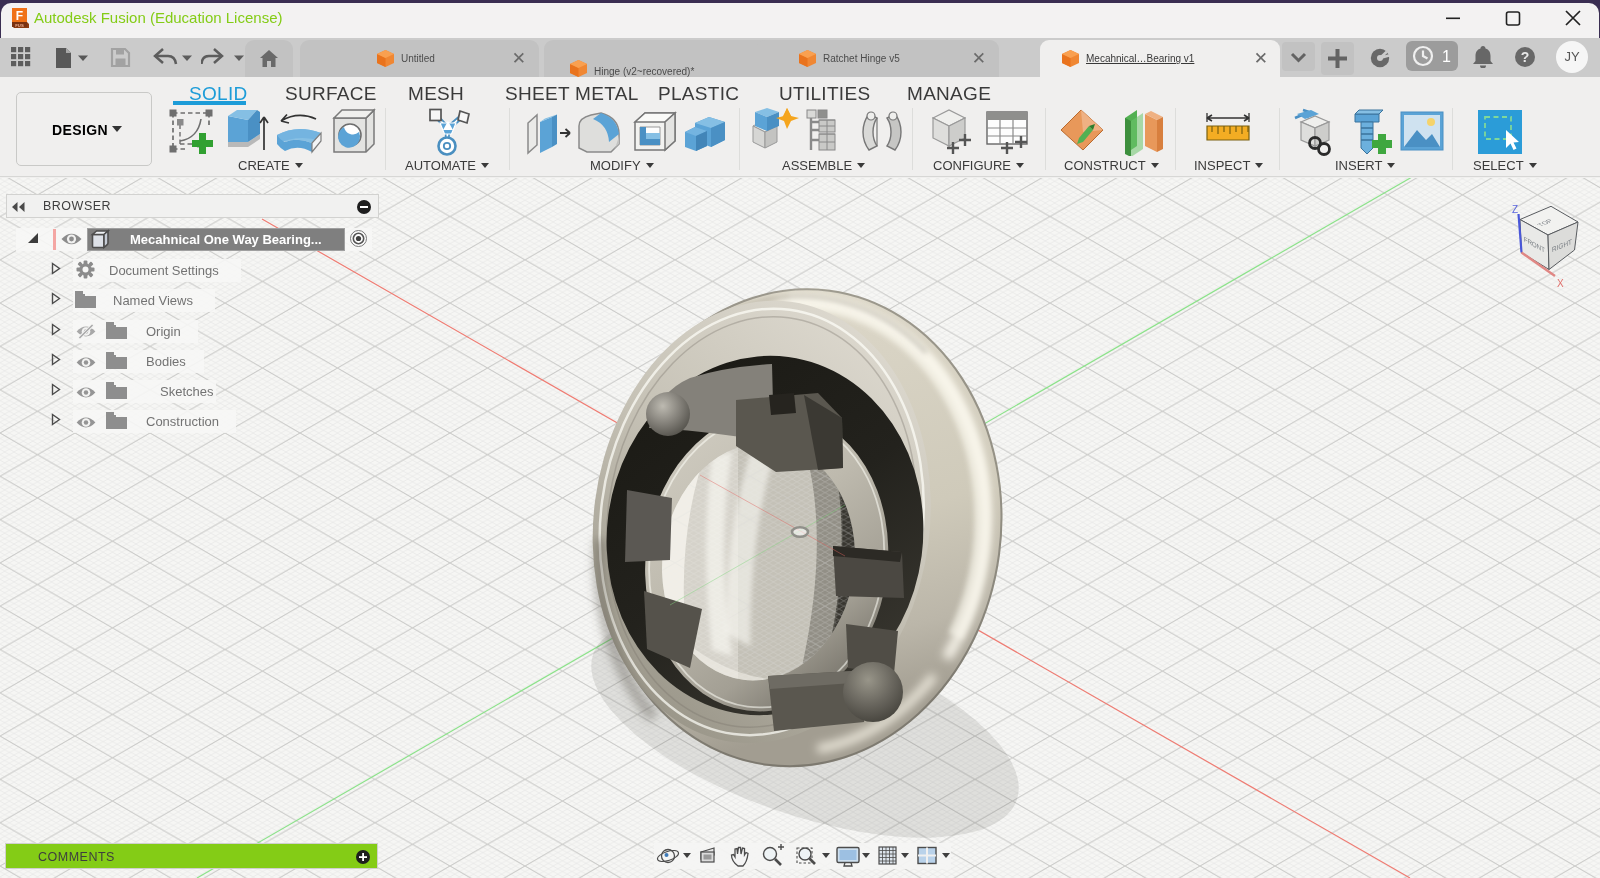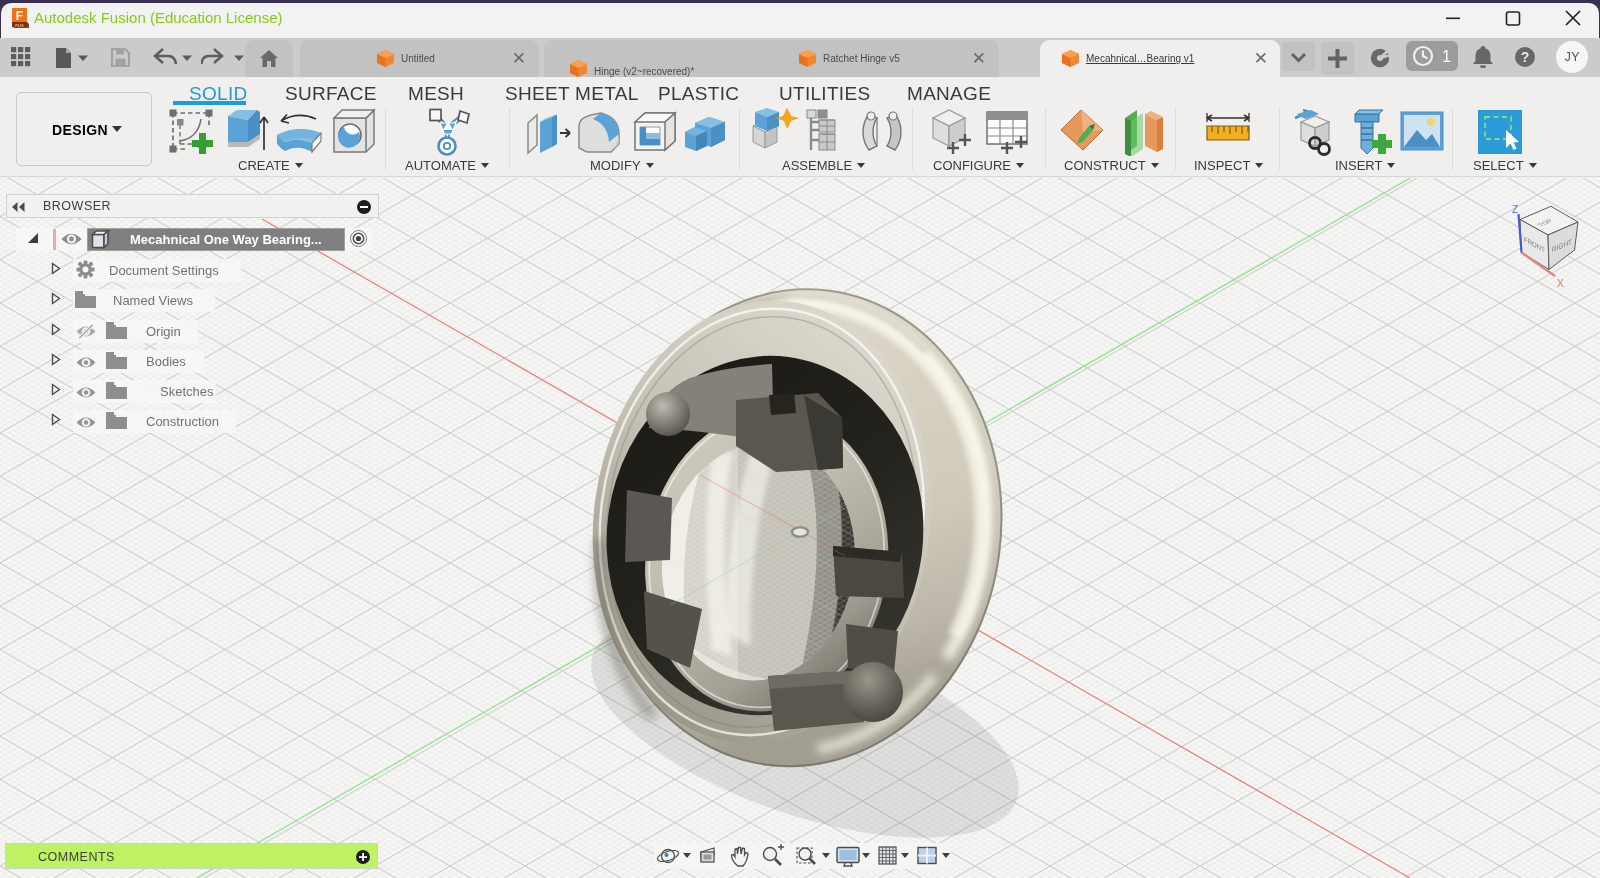--- a/index.html
+++ b/index.html
@@ -32,21 +32,21 @@
 .caret { display:inline-block; width:0; height:0; border-left:4.5px solid transparent; border-right:4.5px solid transparent; border-top:5px solid #3a3a3a; vertical-align:middle; margin-left:5px; margin-bottom:2px;}
 .ricon { position:absolute; top:31px; }
 
 #canvas { position:absolute; left:0; top:178px; width:1600px; height:700px; }
 
 #bheader { position:absolute; left:6px; top:16px; width:373px; height:24px; background:#f1f1f0; border:1px solid #d2d2d0; }
 #bheader .btxt { position:absolute; left:36px; top:4px; font-size:12.5px; color:#3e3e3e; letter-spacing:0.5px; }
 .trow { position:absolute; height:23px; background:rgba(247,247,246,0.88); }
 .trowtxt { position:absolute; top:4px; font-size:13px; color:#737373; white-space:nowrap; }
 
-#comments { position:absolute; left:5px; top:665px; width:373px; height:26px; background:#bef264; border:1px solid #cfcfcd; }
+#comments { position:absolute; left:5px; top:665px; width:373px; height:26px; background:#84cc16; border:1px solid #cfcfcd; }
 #comments span { position:absolute; left:32px; top:6px; font-size:12.5px; color:#3e3e3e; letter-spacing:0.5px; }
 
 #navbar { position:absolute; left:654px; top:665px; width:297px; height:26px; background:rgba(244,244,243,0.95); }
 </style>
 </head>
 <body>
 <div id="app">
   <div id="titlebar">
     <div id="titleinner"></div>
     <svg id="fusicon" viewBox="0 0 19 20">

